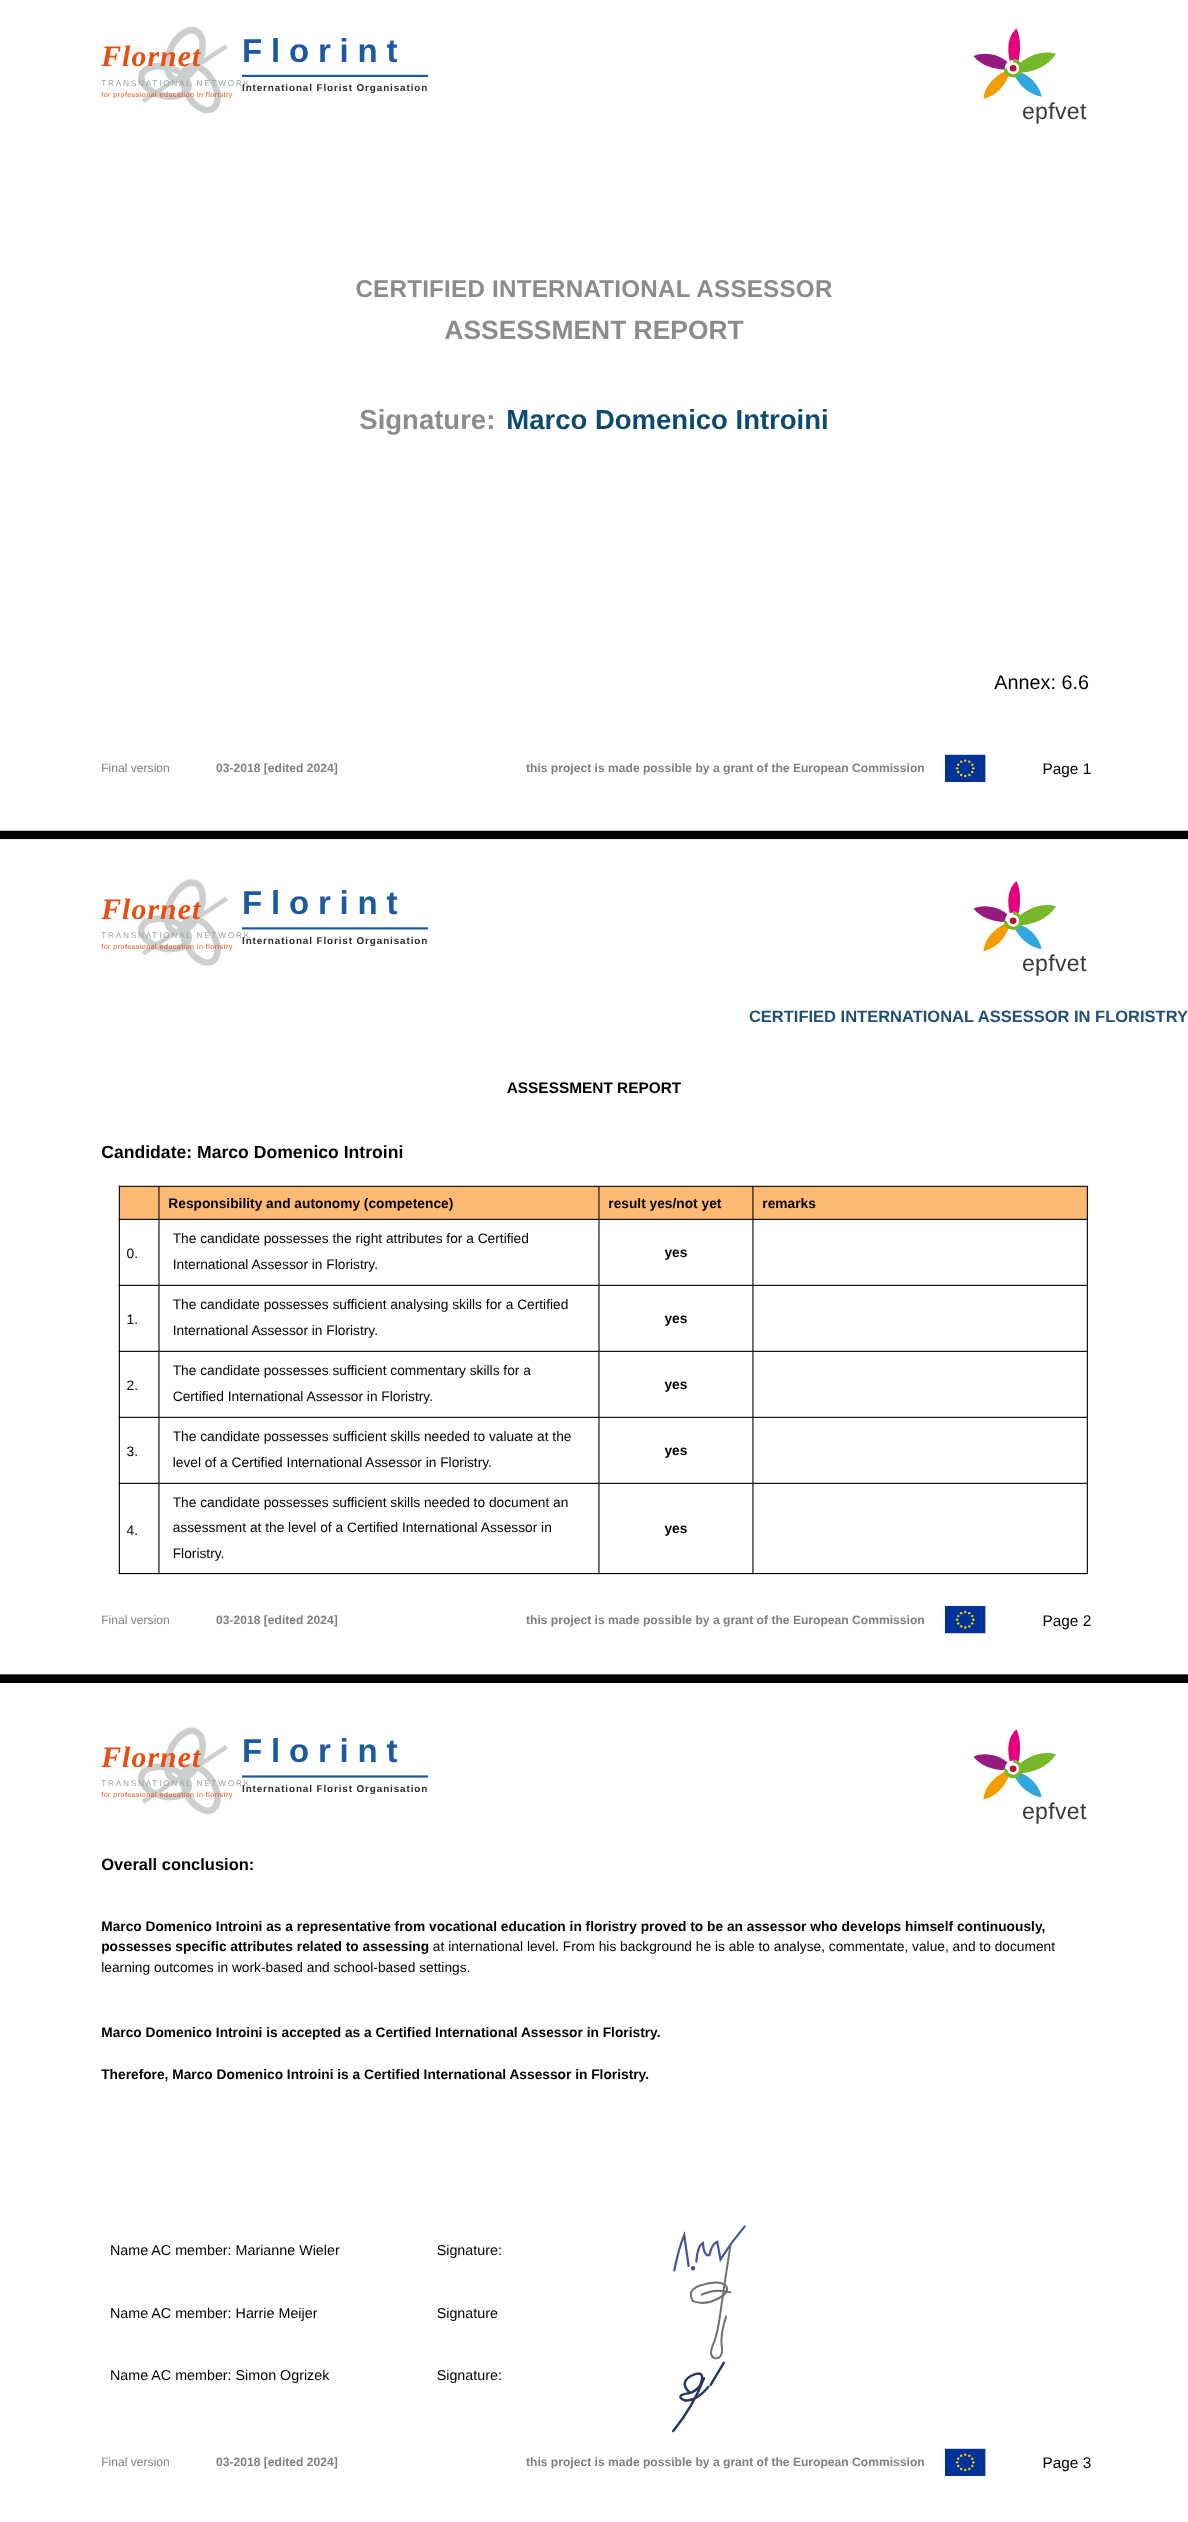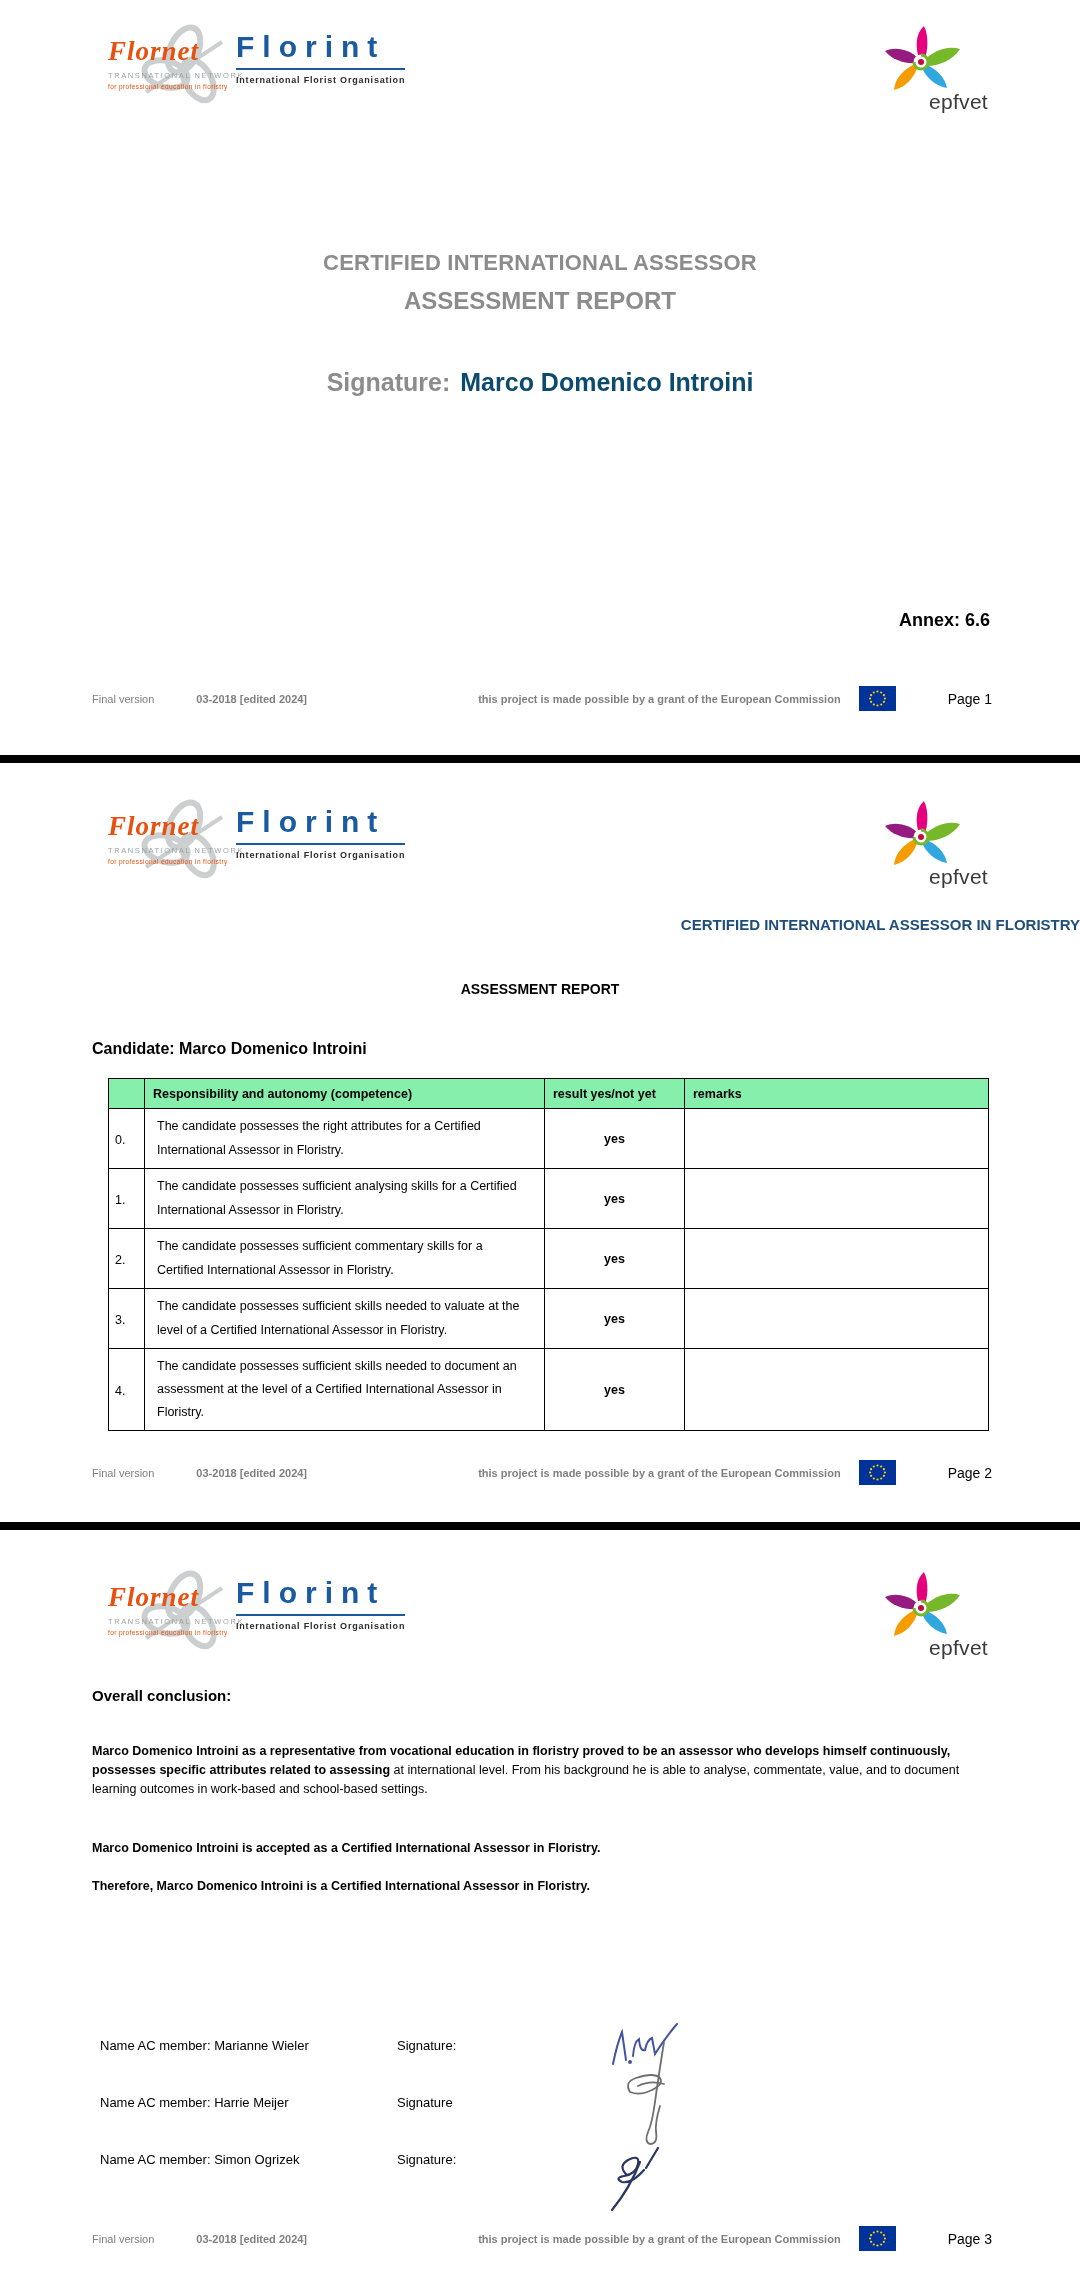--- a/index.html
+++ b/index.html
@@ -9,21 +9,21 @@
     font-family:"Liberation Sans", sans-serif; color:#000;
   }
   .page { position:relative; width:1080px; background:#fff; overflow:hidden; }
   .page-1 { height:755px; }
   .page-2 { height:759px; }
   .page-3 { height:771px; }
   .page-sep { width:1080px; height:8px; background:#000; }
 
   
   .hdr-logos { position:absolute; left:92px; right:92px; display:flex; justify-content:space-between; align-items:flex-start; }
-  .logo-left { position:relative; width:270px; height:88px;margin-left:16px; }
+  .logo-left { position:relative; width:270px; height:88px; }
   .flower-bg { position:absolute; left:28px; top:-2px; }
   .flornet-block { position:absolute; left:0; top:12px; width:120px; }
   .flornet-name { font-family:"Liberation Serif", serif; font-style:italic; font-weight:bold; font-size:27px; color:#e8500f; letter-spacing:1px; }
   .flornet-sub1 { font-size:7.5px; color:#9aa3a3; letter-spacing:1.6px; margin-top:4px; white-space:nowrap; }
   .flornet-sub2 { font-size:6.5px; color:#e8500f; letter-spacing:.4px; margin-top:3px; white-space:nowrap; }
   .florint-block { position:absolute; left:128px; top:8px; }
   .florint-name { font-size:30px; font-weight:bold; color:#1b5aa0; letter-spacing:8px; line-height:1; padding-bottom:6px; border-bottom:2.5px solid #1b5aa0; }
   .florint-sub { font-size:9px; font-weight:bold; color:#2b2b2b; letter-spacing:.8px; margin-top:5px; white-space:nowrap; }
   .logo-right { position:relative; width:110px; height:92px; }
   .epfvet-text { position:absolute; right:0px; bottom:2px; font-size:21px; color:#3a3a3a; font-weight:500; letter-spacing:.3px; }
@@ -35,29 +35,29 @@
   .f-center { font-size:11px; color:#7f7f7f; font-weight:bold; margin-left:auto; }
   .f-flag { margin-left:18px; }
   .f-page { font-size:14px; color:#000; margin-left:52px; white-space:nowrap; }
 
   
   .p1-title1 { position:absolute; top:250px; width:100%; text-align:center; font-size:22px; font-weight:bold; color:#8c8c8c; letter-spacing:.2px; }
   .p1-title2 { position:absolute; top:287px; width:100%; text-align:center; font-size:24px; font-weight:bold; color:#8c8c8c; }
   .p1-candidate { position:absolute; top:368px; width:100%; text-align:center; font-size:25px; font-weight:bold; }
   .p1-candidate .cand-label { color:#8c8c8c; margin-right:10px; }
   .p1-candidate .cand-name { color:#0c4a6e; }
-  .p1-annex { position:absolute; top:610px; right:90px; font-size:18px; font-weight:bold; color:#000; }
+  .p1-annex { position:absolute; top:610px; right:90px; font-size:18px; font-weight:normal; color:#000; }
 
   
   .p2-heading { position:absolute; top:153px; width:100%; text-align:right; font-size:15px; font-weight:bold; color:#1f4e79; }
   .p2-subheading { position:absolute; top:218px; width:100%; text-align:center; font-size:14px; font-weight:bold; color:#000; }
   .p2-candidate { position:absolute; top:277px; left:92px; font-size:16px; font-weight:bold; }
   .p2-table { position:absolute; top:315px; left:108px; border-collapse:collapse; table-layout:fixed; width:880px; }
   .p2-table td, .p2-table th { border:1.4px solid #000; vertical-align:middle; font-size:12.5px; }
-  .p2-table thead th { background:#86efac; font-weight:bold; text-align:left; height:30px; padding:4px 8px; vertical-align:middle; }
+  .p2-table thead th { background:#fdba74; font-weight:bold; text-align:left; height:30px; padding:4px 8px; vertical-align:middle; }
   .col-num { width:36px; }
   .col-comp { width:400px; }
   .col-res { width:140px; }
   .col-rem { width:304px; }
   .cell-num { vertical-align:top; text-align:left; padding:3px 4px 0 6px; font-size:13px; }
   .cell-comp { padding:6px 12px; line-height:1.85; }
   .cell-res { text-align:center; font-weight:bold; }
   .row-h2 { height:60px; }
   .row-h3 { height:80px; }
 

